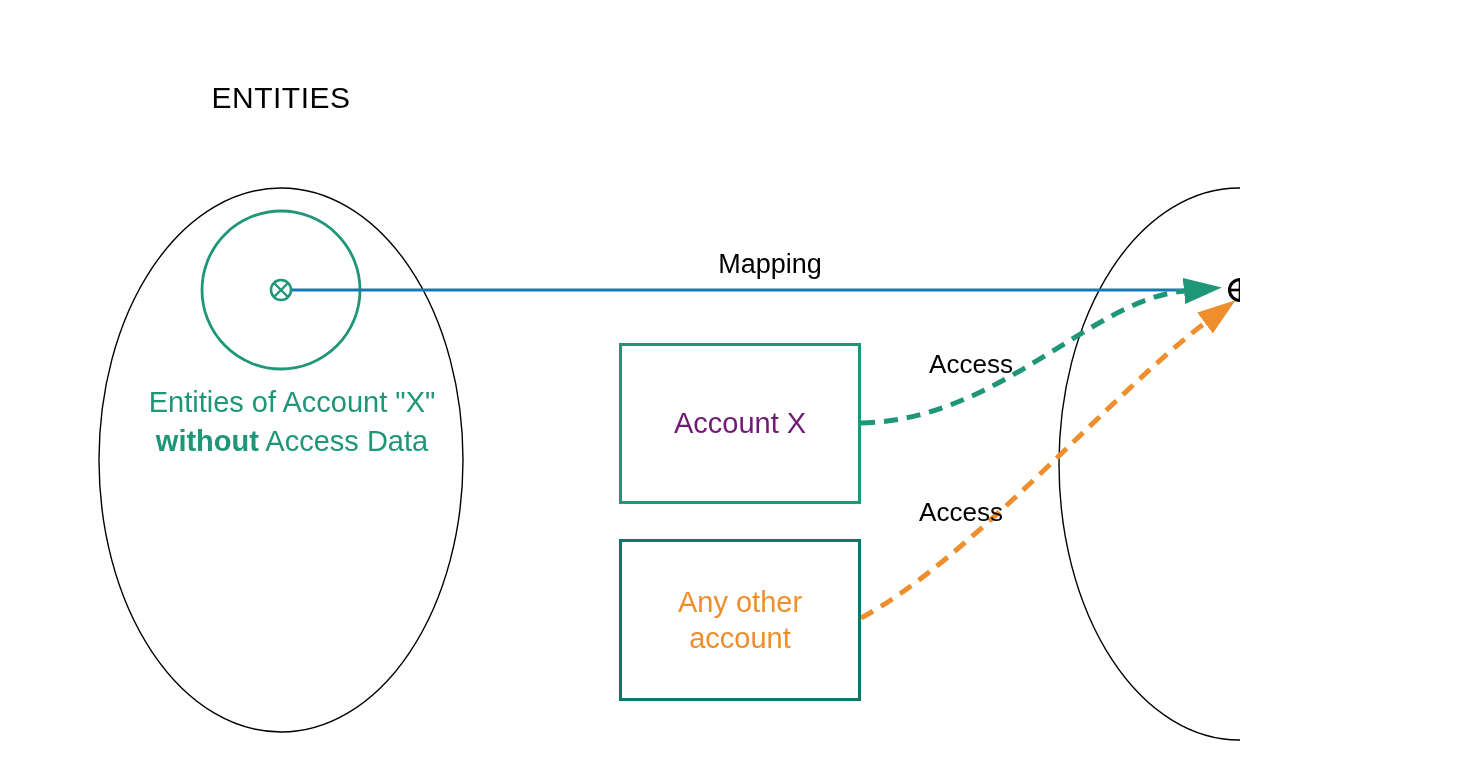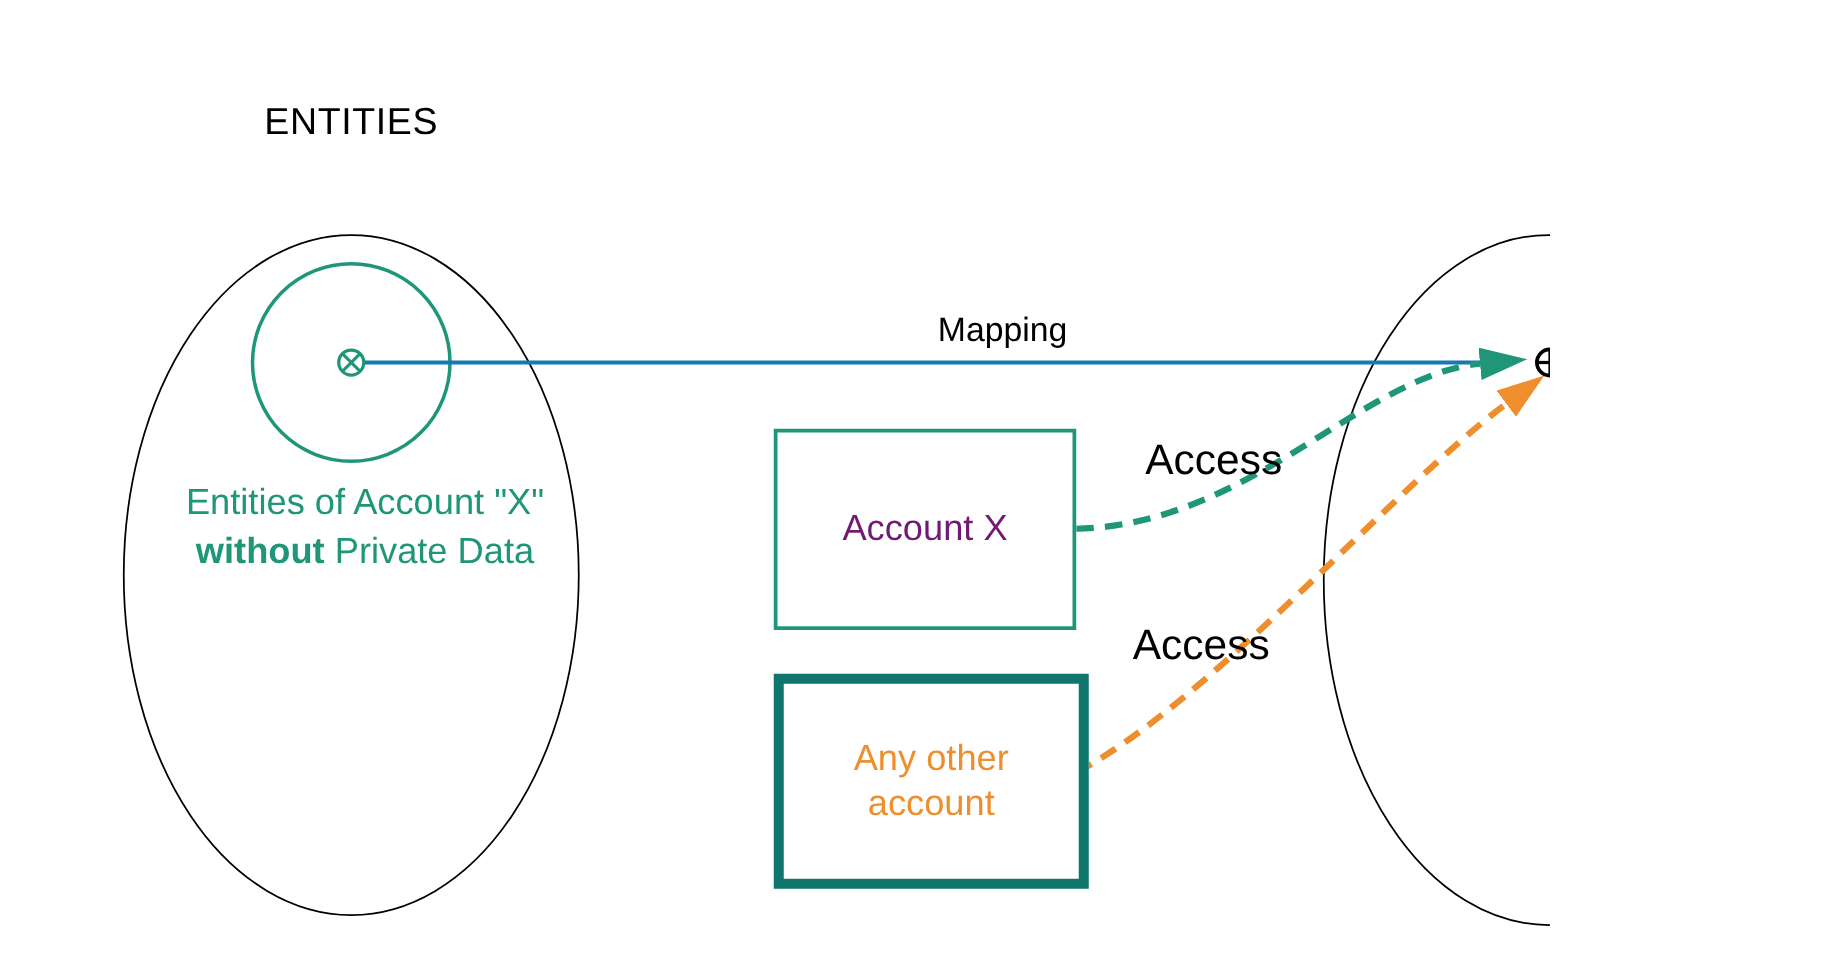--- a/index.html
+++ b/index.html
@@ -6,33 +6,33 @@
   .canvas{
     position:relative;
     width:1240px;height:770px;
     background:#ffffff;
     font-family:"Liberation Sans", sans-serif;
     overflow:hidden;
   }
   svg{position:absolute;left:0;top:0;}
   .txt{position:absolute;transform:translateX(-50%);white-space:nowrap;color:#000;}
   .set-title{font-size:30px;letter-spacing:0.5px;}
-  .edge-label{font-size:34px;}
+  .edge-label{font-size:26px;}
   .mapping-label{font-size:27px;}
   .inner-label{
     font-size:29px;line-height:39px;text-align:center;color:#1F9678;
   }
   .inner-label .l1{display:block;}
   .inner-label .bold{font-weight:bold;text-align:right;}
   .node-box{
     position:absolute;display:flex;align-items:center;justify-content:center;
     text-align:center;font-size:29px;background:#ffffff;
   }
   .box-teal{border:3px solid #1F9678;color:#701a75;}
-  .box-orange{border:8px solid #0f766e;color:#EE8E2C;line-height:36px;}
+  .box-orange{border:3px solid #0f766e;color:#EE8E2C;line-height:36px;}
   .prewrap{white-space:pre-line;}
 </style>
 </head>
 <body>
 
 <div class="canvas">
 
   <svg width="1460" height="770" viewBox="0 0 1460 770">
     <defs>
       <marker id="arrow-teal" markerUnits="userSpaceOnUse" markerWidth="42" markerHeight="30" refX="0" refY="13" orient="auto">
@@ -62,26 +62,26 @@
 
     <g>
       <circle cx="1240" cy="290" r="10.5" fill="#ffffff" stroke="#000000" stroke-width="3"></circle>
       <line x1="1229.5" y1="290" x2="1250.5" y2="290" stroke="#000000" stroke-width="2.6"></line>
       <line x1="1240" y1="279.5" x2="1240" y2="300.5" stroke="#000000" stroke-width="2.6"></line>
     </g>
   </svg>
 
   <div class="txt set-title" style="left:281px;top:81px;">ENTITIES</div>
 
-  <div class="txt mapping-label" style="left:802px;top:249px;">Mapping</div>
+  <div class="txt mapping-label" style="left:770px;top:249px;">Mapping</div>
   <div class="txt edge-label" style="left:971px;top:349px;">Access</div>
   <div class="txt edge-label" style="left:961px;top:497px;">Access</div>
 
   <div class="txt inner-label" style="left:292px;top:383px;">
-    <span class="l1">Entities of Account "X"</span><span class="bold">without</span><span> Private Data</span>
+    <span class="l1">Entities of Account "X"</span><span class="bold">without</span><span> Access Data</span>
   </div>
 
   <div class="node-box box-teal" style="left:619px;top:343px;width:236px;height:155px;">
     <span>Account X</span>
   </div>
   <div class="node-box box-orange" style="left:619px;top:539px;width:236px;height:156px;">
     <span class="prewrap">Any other
 account</span>
   </div>
 

